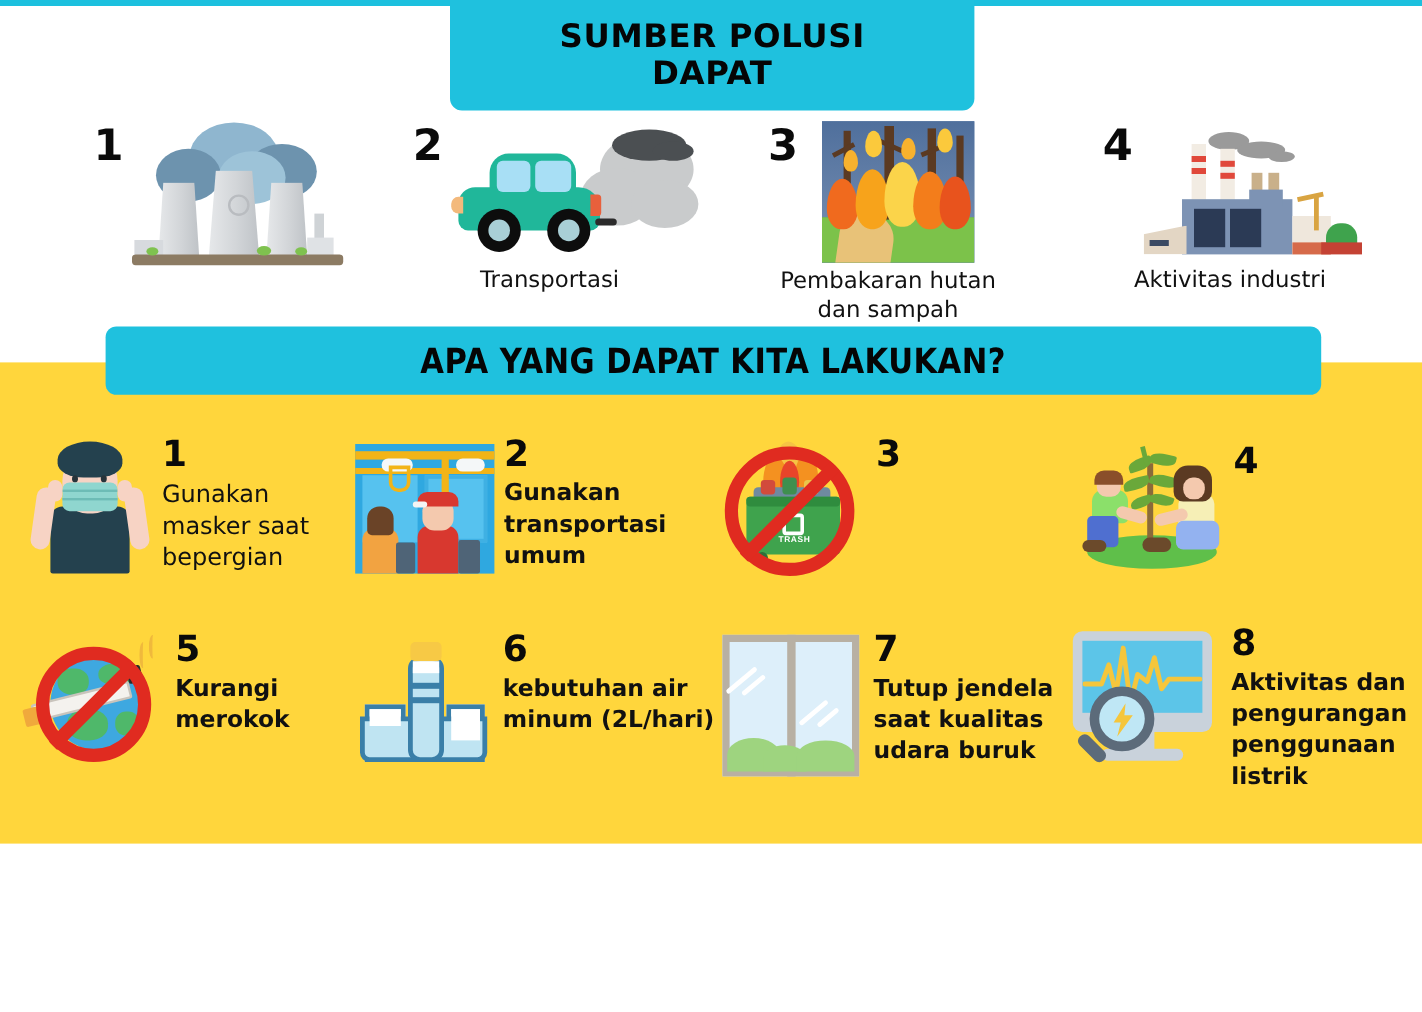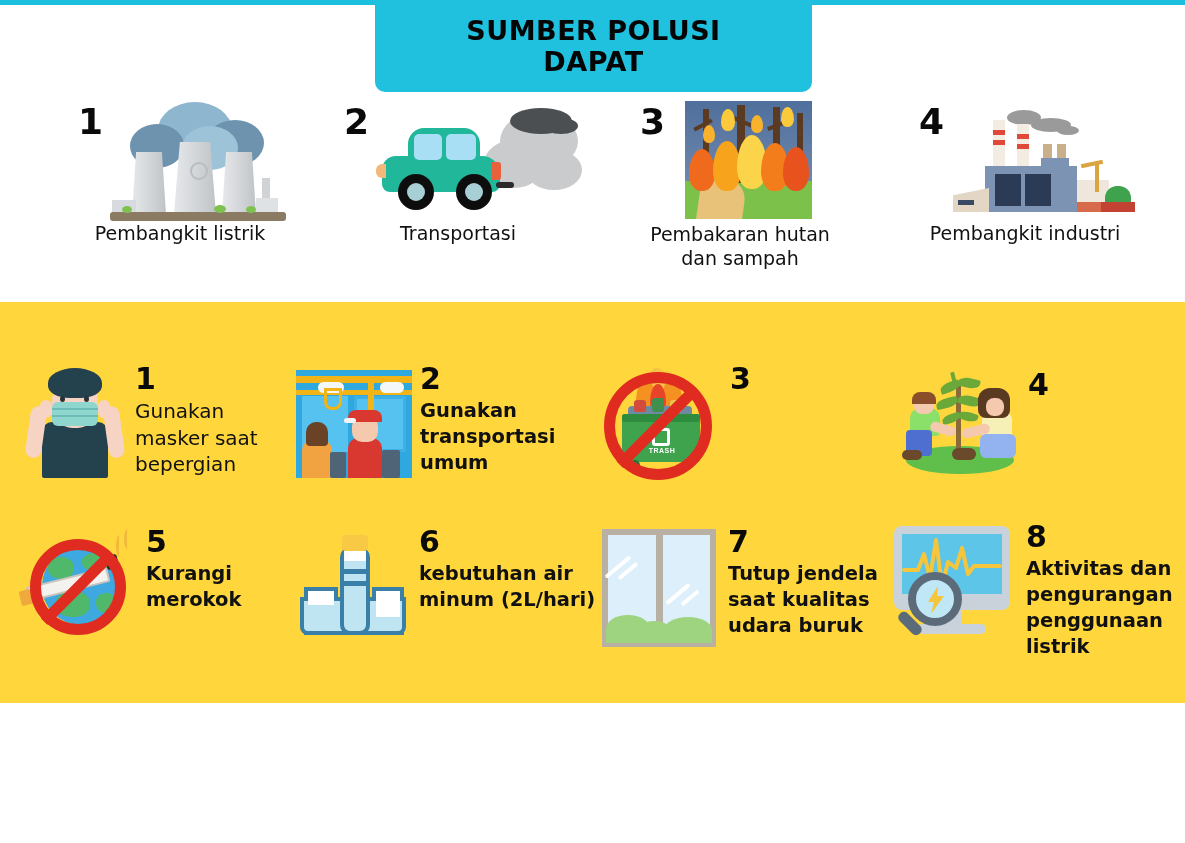--- a/index.html
+++ b/index.html
@@ -170,21 +170,20 @@
         <div class="pp-tower" style="left:112px;top:50px;width:34px;height:62px;clip-path:polygon(12% 0,88% 0,100% 100%,0 100%);"></div>
         <div class="pp-tower" style="left:152px;top:76px;width:8px;height:36px;background:#cfd3d6;"></div>
         <div style="position:absolute;left:146px;top:96px;width:22px;height:16px;background:#dfe2e5;"></div>
         <div style="position:absolute;left:2px;top:98px;width:24px;height:14px;background:#d7dade;"></div>
         <div class="pp-ground" style="left:0px;top:110px;width:176px;height:9px;"></div>
         <div style="position:absolute;left:12px;top:104px;width:10px;height:7px;background:#7fc24f;border-radius:50%;"></div>
         <div style="position:absolute;left:104px;top:103px;width:12px;height:8px;background:#7fc24f;border-radius:50%;"></div>
         <div style="position:absolute;left:136px;top:104px;width:10px;height:7px;background:#7fc24f;border-radius:50%;"></div>
         <div style="position:absolute;left:80px;top:60px;width:14px;height:14px;border:2px solid #b9bcc0;border-radius:50%;"></div>
       </div>
-      <div class="src-cap" style="top:126px;">Pembangkit listrik</div>
     </div>
 
     <div class="src" style="left:318px;">
       <div class="src-num" style="left:26px;">2</div>
       <div class="src-art art" style="left:58px;top:10px;width:215px;height:112px;">
         <div class="smoke-b" style="left:124px;top:6px;width:78px;height:58px;"></div>
         <div class="smoke-b" style="left:108px;top:34px;width:60px;height:48px;"></div>
         <div class="smoke-b" style="left:150px;top:44px;width:56px;height:40px;"></div>
         <div class="smoke-d" style="left:134px;top:2px;width:62px;height:26px;"></div>
         <div class="smoke-d" style="left:168px;top:12px;width:34px;height:16px;"></div>
@@ -252,26 +251,29 @@
         <div class="fa-panel" style="left:80px;top:70px;width:26px;height:32px;"></div>
         <div style="position:absolute;left:8px;top:84px;width:36px;height:24px;background:#e3d6c4;clip-path:polygon(0 30%,100% 0,100% 100%,0 100%);"></div>
         <div style="position:absolute;left:13px;top:96px;width:16px;height:5px;background:#3b4a63;"></div>
         <div style="position:absolute;left:132px;top:76px;width:32px;height:32px;background:#efe7dc;"></div>
         <div style="position:absolute;left:132px;top:98px;width:32px;height:10px;background:#d66a4a;"></div>
         <div style="position:absolute;left:160px;top:82px;width:26px;height:18px;background:#3fa34d;border-radius:12px 12px 0 0;"></div>
         <div style="position:absolute;left:156px;top:98px;width:34px;height:10px;background:#c44234;"></div>
         <div style="position:absolute;left:150px;top:58px;width:4px;height:30px;background:#d9a441;"></div>
         <div style="position:absolute;left:136px;top:58px;width:22px;height:4px;background:#d9a441;transform:rotate(-12deg);"></div>
       </div>
-      <div class="src-cap" style="top:126px;">Pembangkit industri</div>
+      <div class="src-cap" style="top:126px;">Aktivitas industri</div>
     </div>
   </div>
 
   <div class="yellow"></div>
 
+  <div class="action-banner">
+    <div class="btxt">APA YANG DAPAT KITA LAKUKAN?</div>
+  </div>
 
   <div class="tile soft" style="left:22px;top:362px;width:265px;">
     <div class="tile-art art" style="width:105px;height:120px;">
       <div class="mp-shirt" style="left:20px;top:60px;width:66px;height:56px;"></div>
       <div class="mp-arm" style="left:6px;top:44px;width:16px;height:52px;transform:rotate(8deg);"></div>
       <div class="mp-arm" style="left:84px;top:44px;width:16px;height:52px;transform:rotate(-8deg);"></div>
       <div class="mp-face" style="left:30px;top:16px;width:46px;height:50px;"></div>
       <div class="mp-hair" style="left:26px;top:6px;width:54px;height:30px;"></div>
       <div style="position:absolute;left:38px;top:34px;width:5px;height:6px;background:#27333a;border-radius:50%;"></div>
       <div style="position:absolute;left:62px;top:34px;width:5px;height:6px;background:#27333a;border-radius:50%;"></div>

